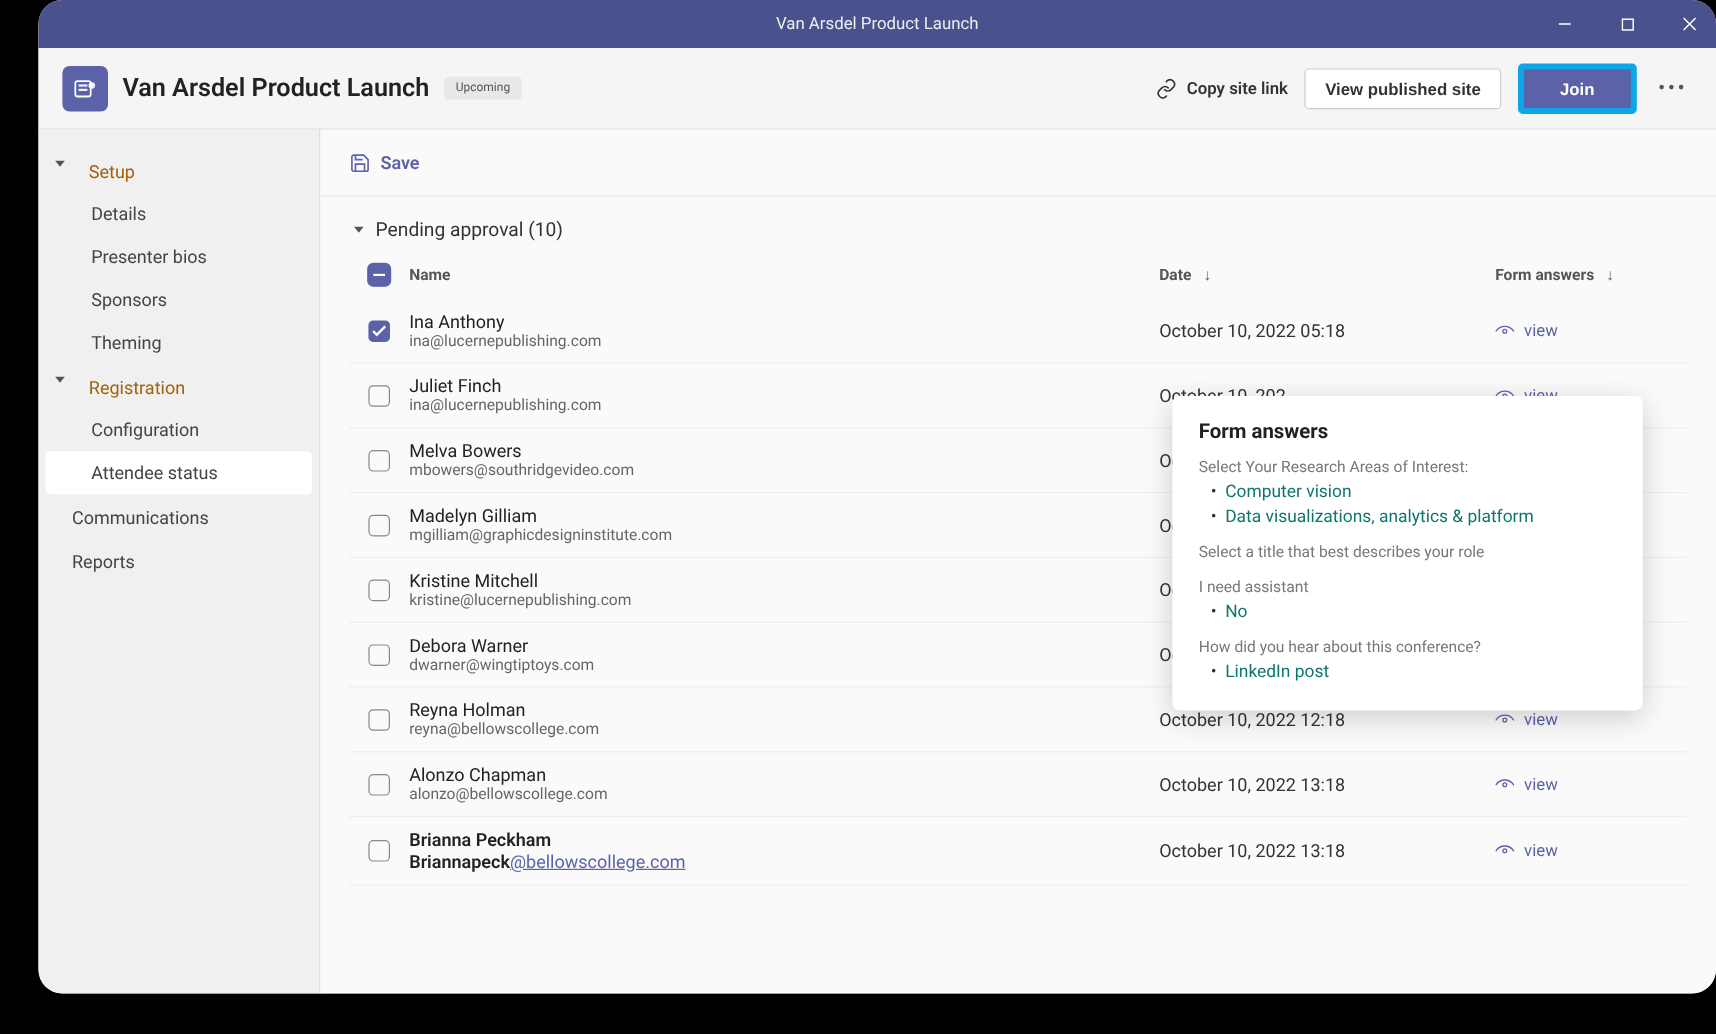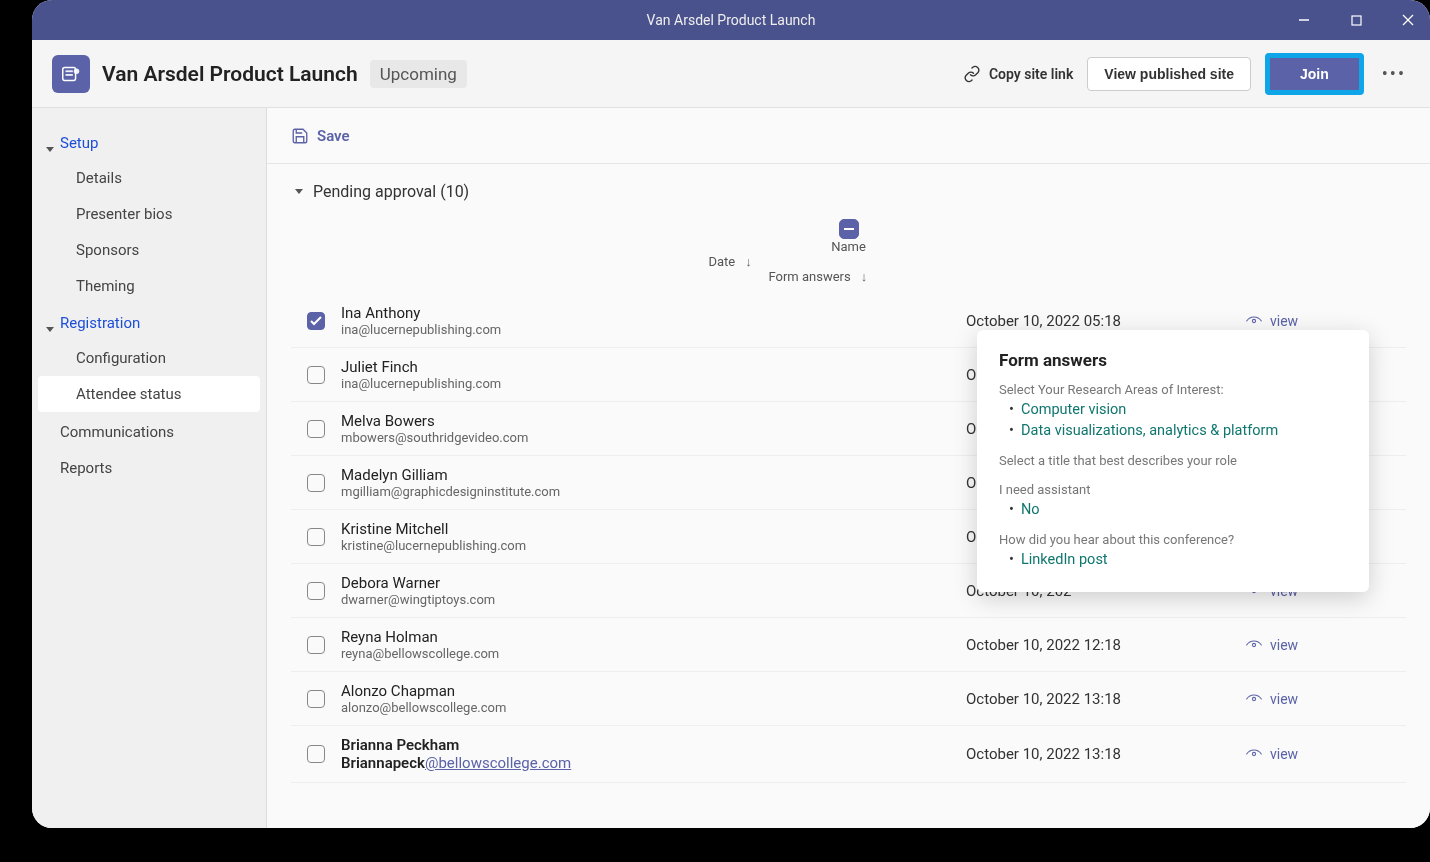--- a/index.html
+++ b/index.html
@@ -84,21 +84,21 @@
     .app-title {
       font-size: 21px;
       font-weight: 600;
       color: #222;
     }
     .badge {
       background: #e8e8e8;
       color: #555;
       padding: 4px 10px;
       border-radius: 4px;
-      font-size: 17px;
+      font-size: 10px;
     }
     .header-right {
       display: flex;
       align-items: center;
       gap: 14px;
     }
     .copy-link {
       display: flex;
       align-items: center;
       gap: 8px;
@@ -139,25 +139,25 @@
       width: 235px;
       background: #f0f0f0;
       border-right: 1px solid #ddd;
       padding: 18px 0;
     }
     .sidebar-group {
       margin-bottom: 2px;
     }
     .sidebar-group-title {
       display: flex;
-      align-items: flex-end;
-      gap: 6px;
+      align-items: flex-start;
+      gap: 20px;
       padding: 8px 14px;
       font-size: 15px;
-      color: #1d4ed8;
+      color: #a16207;
       font-weight: 400;
       cursor: pointer;
     }
     .caret {
       width: 0;
       height: 0;
       border-left: 4px solid transparent;
       border-right: 4px solid transparent;
       border-top: 5px solid #555;
       display: inline-block;
@@ -211,22 +211,21 @@
     }
     .table {
       padding: 0 24px;
     }
     .table-head {
       display: flex;
       align-items: center;
       padding: 10px 0;
       font-size: 13px;
       color: #555;
-      font-weight: 400;
-      flex-direction: column;
+      font-weight: 700;
     }
     .col-check {
       width: 50px;
       display: flex;
       justify-content: center;
     }
     .col-name {
       flex: 1;
     }
     .col-date {

